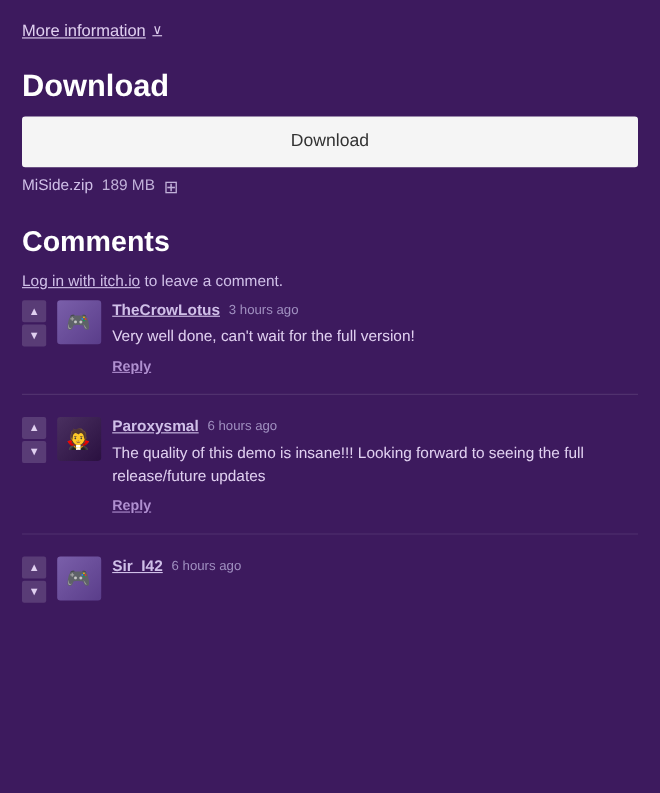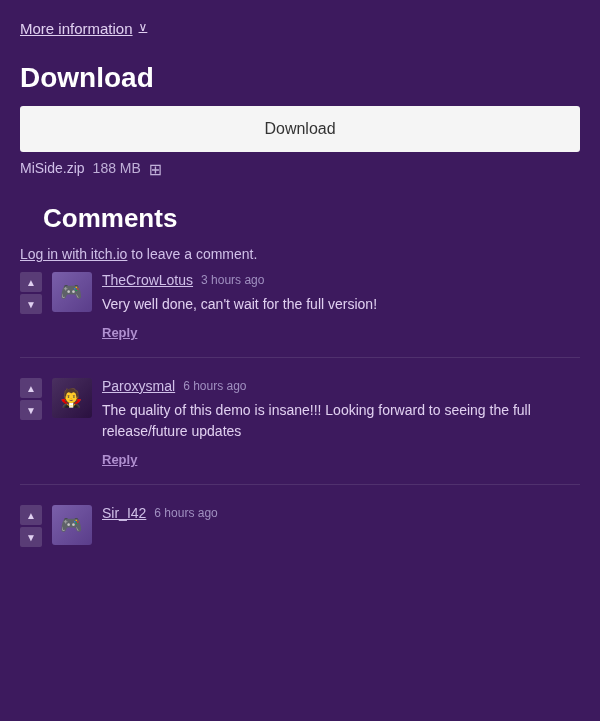--- a/index.html
+++ b/index.html
@@ -73,21 +73,20 @@
 
     
     .comments-section {
       margin-top: 10px;
     }
     .comments-heading {
       font-size: 26px;
       font-weight: bold;
       color: #ffffff;
       margin-bottom: 12px;
-      margin-left: 23px;
     }
     .login-prompt {
       font-size: 14px;
       color: #d0c0e8;
       margin-bottom: 10px;
     }
     .login-link {
       color: #d0c0e8;
       text-decoration: underline;
       cursor: pointer;
@@ -157,21 +156,21 @@
     }
     .comment-header {
       display: flex;
       align-items: center;
       gap: 8px;
       margin-bottom: 6px;
     }
     .commenter-name {
       color: #d0c0e8;
       text-decoration: underline;
-      font-weight: 400;
+      font-weight: 700;
       font-size: 14px;
       cursor: pointer;
     }
     .comment-time {
       font-size: 12px;
       color: #a090c0;
     }
     .comment-text {
       font-size: 14px;
       color: #e0d0f0;
@@ -200,21 +199,21 @@
     <span>More information</span>
     <span class="chevron-icon">∨</span>
   </a>
 </div>
 
 <div class="download-section">
   <h2 class="download-heading">Download</h2>
   <button class="download-button">Download</button>
   <div class="file-info">
     <span class="file-name">MiSide.zip</span>
-    <span class="file-size">188 MB</span>
+    <span class="file-size">189 MB</span>
     <span class="windows-icon">⊞</span>
   </div>
 </div>
 
 <div class="comments-section">
   <h2 class="comments-heading">Comments</h2>
   <p class="login-prompt">
     <a class="login-link">Log in with itch.io</a><span> to leave a comment.</span>
   </p>
 

